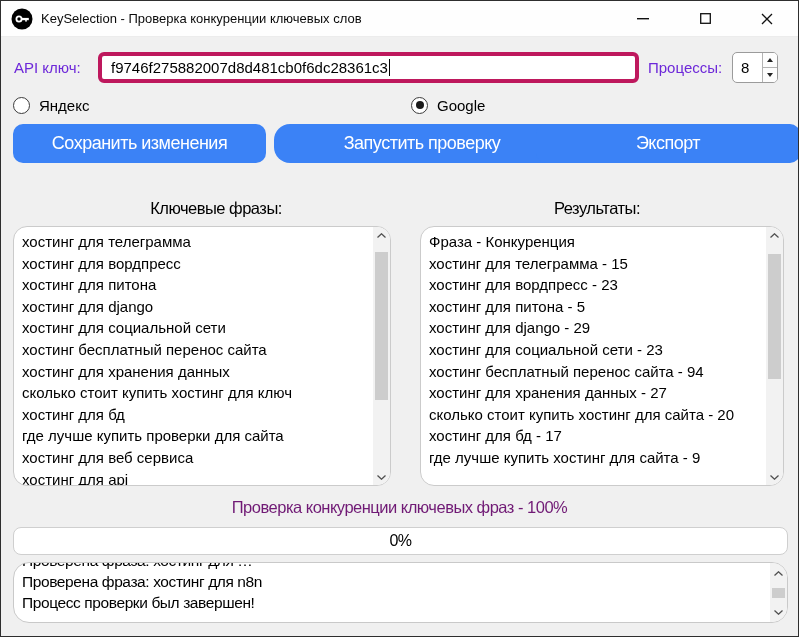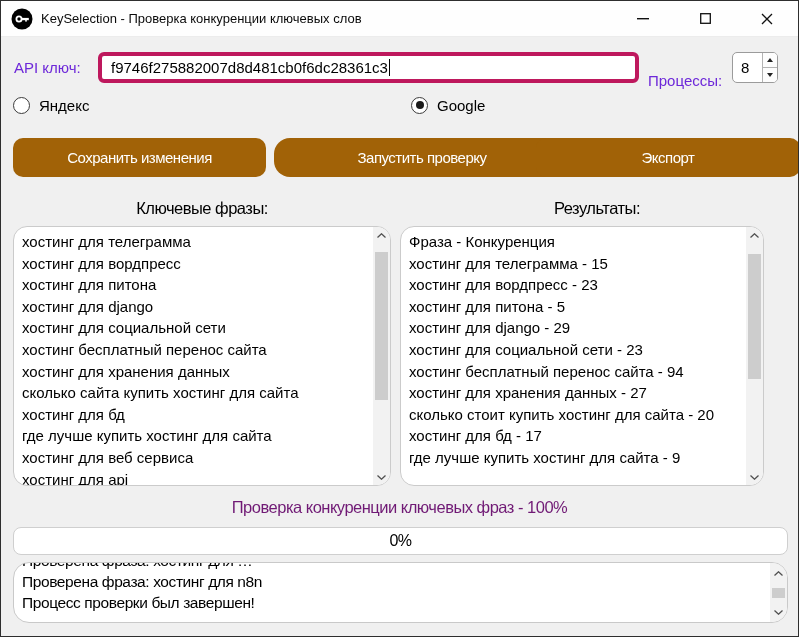--- a/index.html
+++ b/index.html
@@ -22,21 +22,21 @@
   .win-btn svg { display:block; }
   
   .label { font-size:15px; color:#6d28d9; }
   .api-label { position:absolute; left:13px; top:52px; height:30px; line-height:30px; }
   .api-input {
     position:absolute; left:97px; top:51px; width:541px; height:31px;
     background:#fff; border:4px solid #be185d; border-radius:6px;
     display:flex; align-items:center; padding:0 9px; font-size:15px; color:#000;
   }
   .caret { display:inline-block; width:1.5px; height:17px; background:#000; margin-left:1px; }
-  .proc-label { position:absolute; left:647px; top:52px; height:30px; line-height:30px;margin-top:13px; }
+  .proc-label { position:absolute; left:647px; top:52px; height:30px; line-height:30px; }
   .spinner {
     position:absolute; left:731px; top:51px; width:46px; height:31px;
     background:#fff; border:1px solid #9b9b9b; border-radius:5px;
     display:flex; overflow:hidden;
   }
   .spinner-value { flex:1; font-size:15px; display:flex; align-items:center; padding-left:8px; }
   .spinner-arrows { width:15px; display:flex; flex-direction:column; }
   .spin-btn { flex:1; border-left:1px solid #b3b3b3; background:#fdfdfd;
     display:flex; align-items:center; justify-content:center; }
   .spin-btn.down { border-top:1px solid #b3b3b3; }
@@ -45,40 +45,40 @@
   
   .radio-item { position:absolute; top:93px; height:22px; display:flex; align-items:center; gap:9px; }
   .radio-yandex { left:12px; }
   .radio-google { left:410px; }
   .radio-circle { width:17px; height:17px; border:1.5px solid #3c3c3c; border-radius:50%;
     background:#fff; display:flex; align-items:center; justify-content:center; }
   .radio-dot { width:8px; height:8px; border-radius:50%; background:#1a1a1a; }
   .radio-label { font-size:15px; color:#000; }
   
   .black-btn {
-    position:absolute; top:137px; height:39px; background:#a16207; color:#fff;
+    position:absolute; top:123px; height:39px; background:#3b82f6; color:#fff;
     border:none; border-radius:10px; font-family:"Liberation Sans", sans-serif;
-    font-size:15px; letter-spacing:-0.5px; cursor:pointer;
+    font-size:18px; letter-spacing:-0.5px; cursor:pointer;
     display:flex; align-items:center; justify-content:center;
   }
   .btn-save   { left:12px;  width:253px; }
   .btn-run    { left:273px; width:296px;border-radius:16px; }
   .btn-export { left:535px; width:264px; }
   
   .list-header { position:absolute; top:198px; font-size:16.5px; letter-spacing:-0.5px;
     color:#000; text-align:center; }
-  .header-left  { left:12px;  width:378px; }
+  .header-left  { left:26px;  width:378px; }
   .header-right { left:405px; width:382px; }
   
   .listbox {
     position:absolute; top:225px; height:260px; background:#fff;
     border:1px solid #cbcbcb; border-radius:14px; display:flex; overflow:hidden;
   }
   .list-left  { left:12px;  width:378px; }
-  .list-right { left:399px; width:364px;justify-content:center; }
+  .list-right { left:419px; width:364px;justify-content:center; }
   .list-content { flex:1; overflow:hidden; padding:4px 2px 0 8px;
     font-size:15px; line-height:21.6px; color:#000; }
   .list-content .list-line { white-space:normal; }
   
   .vscroll { width:17px; background:#f2f2f2; position:relative; flex:0 0 auto; }
   .scroll-arrow { position:absolute; left:0; width:17px; height:16px;
     display:flex; align-items:center; justify-content:center; }
   .scroll-arrow.up { top:0; } .scroll-arrow.down { bottom:0; }
   .scroll-thumb { position:absolute; left:2px; width:13px; background:#cdcdcd; }
   
@@ -171,23 +171,23 @@
 
   <div class="listbox list-left">
     <div class="list-content">
         <div class="list-line">хостинг для телеграмма</div>
         <div class="list-line">хостинг для вордпресс</div>
         <div class="list-line">хостинг для питона</div>
         <div class="list-line">хостинг для django</div>
         <div class="list-line">хостинг для социальной сети</div>
         <div class="list-line">хостинг бесплатный перенос сайта</div>
         <div class="list-line">хостинг для хранения данных</div>
-        <div class="list-line">сколько сайта купить хостинг для сайта</div>
+        <div class="list-line">сколько стоит купить хостинг для ключ</div>
         <div class="list-line">хостинг для бд</div>
-        <div class="list-line">где лучше купить хостинг для сайта</div>
+        <div class="list-line">где лучше купить проверки для сайта</div>
         <div class="list-line">хостинг для веб сервиса</div>
         <div class="list-line">хостинг для api</div>
       </div>
     <div class="vscroll">
       <div class="scroll-arrow up">
         <svg width="9" height="5" viewBox="0 0 9 5">
             <path d="M0.5 4.5 L4.5 0.8 L8.5 4.5" fill="none" stroke="#515151" stroke-width="1.3"></path>
           </svg>
       </div>
       <div class="scroll-thumb" style="top:25px; height:148px;"></div>

